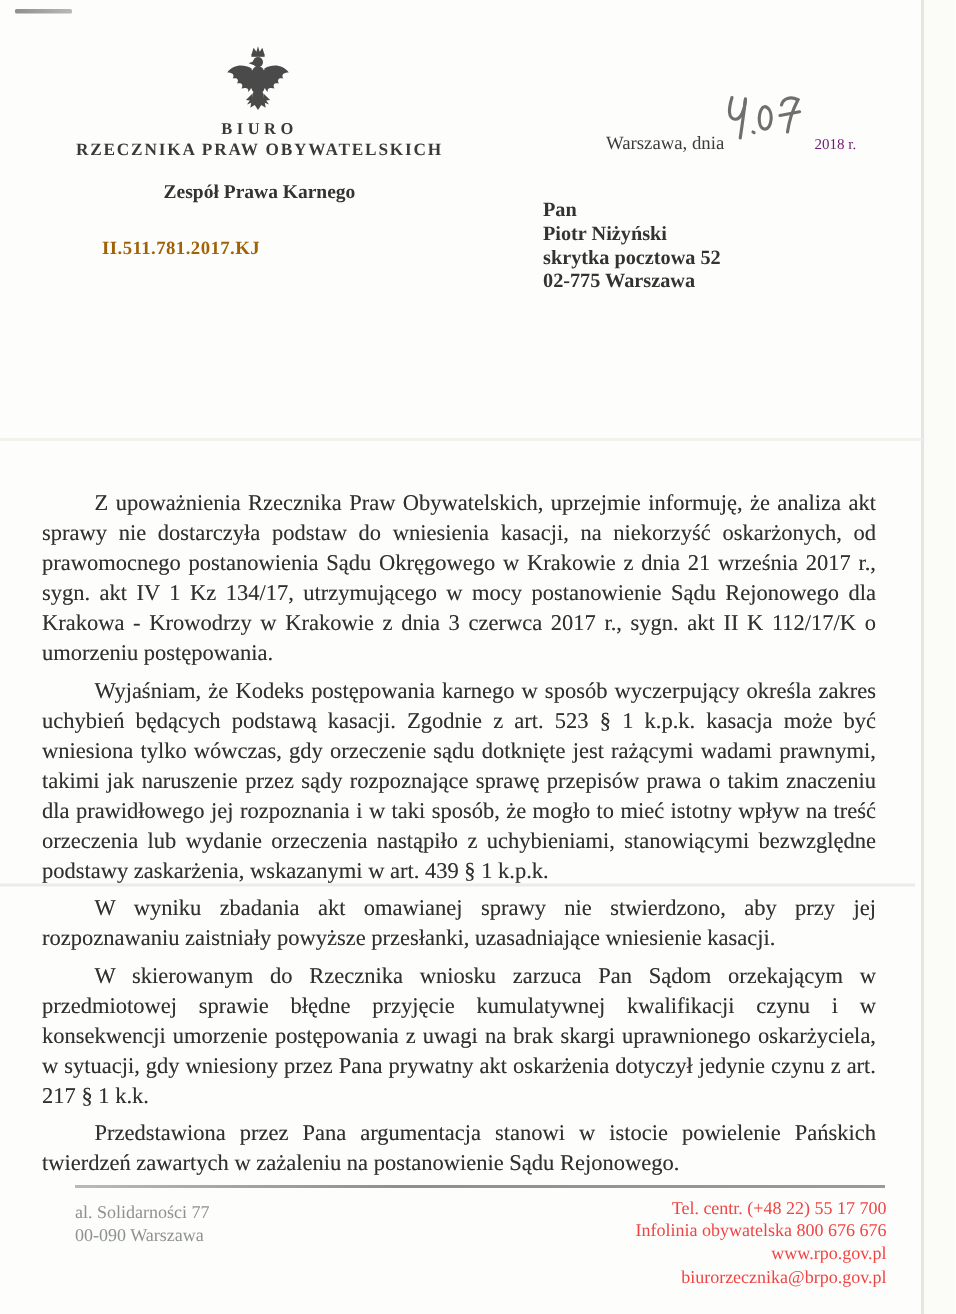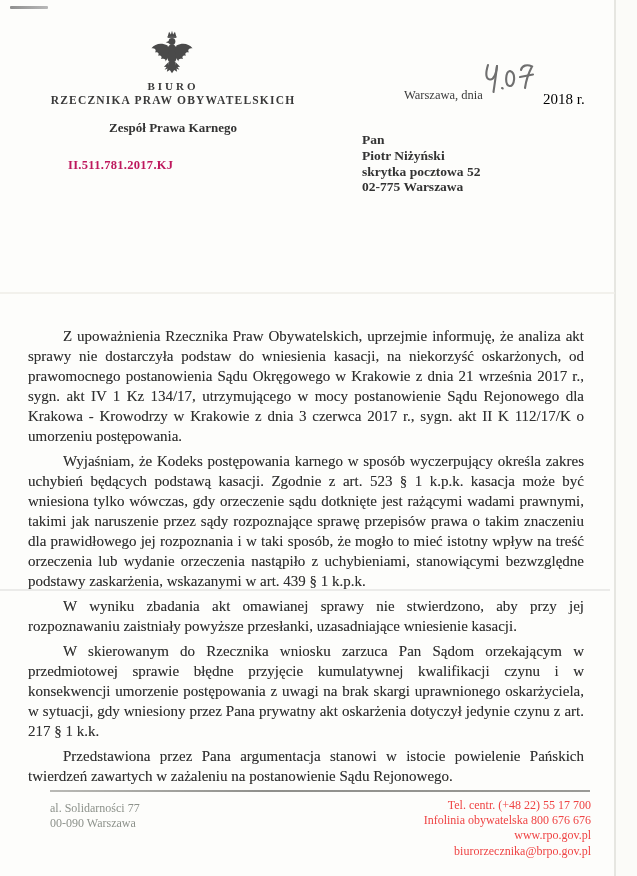--- a/index.html
+++ b/index.html
@@ -58,26 +58,26 @@
   
   .date-prefix {
     position: absolute; left: 404px; top: 88px;
     font-size: 12.5px; color: #3c3c3c;
   }
   .handwritten-date {
     position: absolute; left: 481px; top: 60px; width: 64px; height: 46px;
   }
   .date-suffix {
     position: absolute; left: 543px; top: 91px;
-    font-size: 15px; color: #000000;
+    font-size: 10px; color: #701a75;
   }
   
   .reference {
     position: absolute; left: 68px; top: 158px;
-    font-weight: bold; font-size: 12.5px; color: #be185d;
+    font-weight: bold; font-size: 12.5px; color: #a16207;
     letter-spacing: .3px;
   }
   .recipient {
     position: absolute; left: 362px; top: 132px;
     font-weight: bold; font-size: 13.5px; line-height: 15.8px; color: #333;
   }
   
   .body-text {
     position: absolute; left: 28px; top: 326px; width: 556px;
     font-size: 15px; line-height: 20px; text-align: justify;

